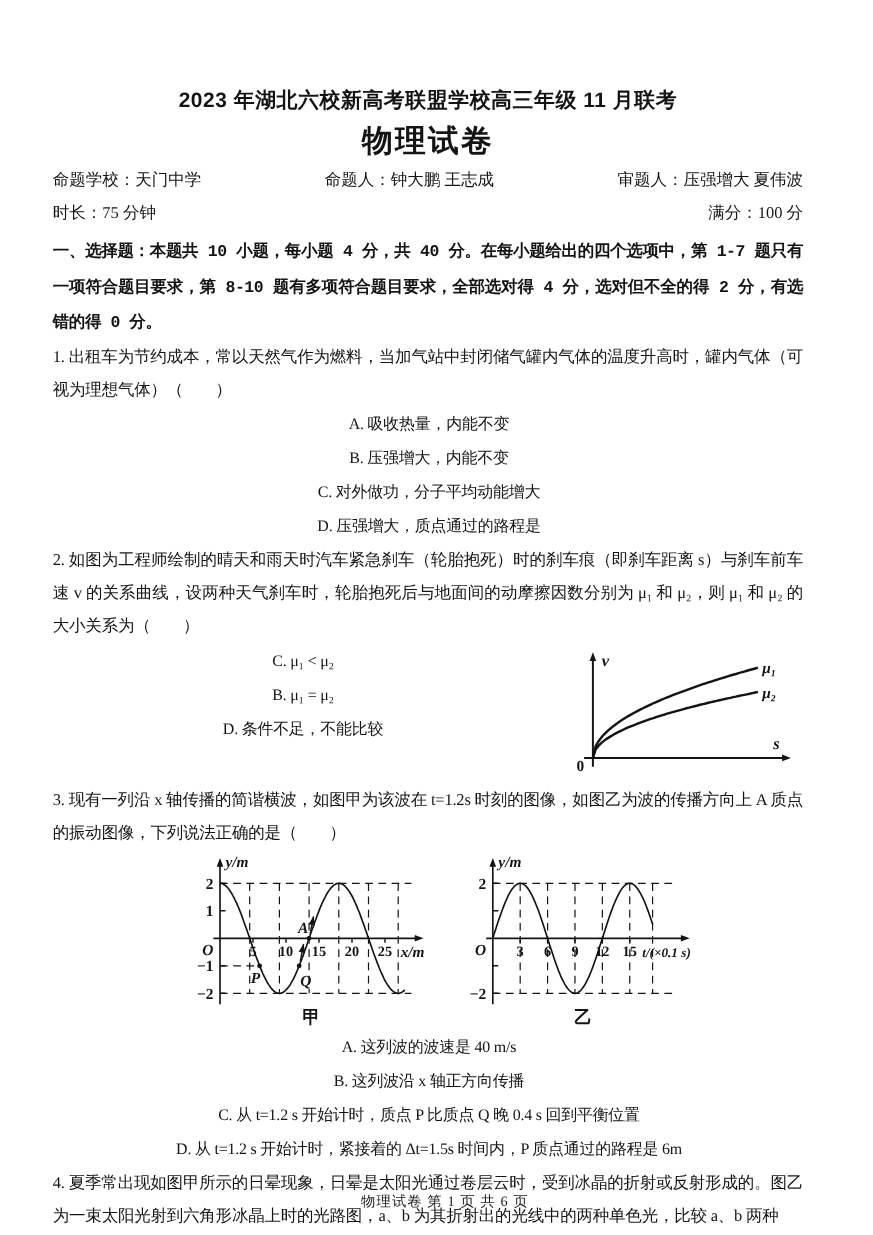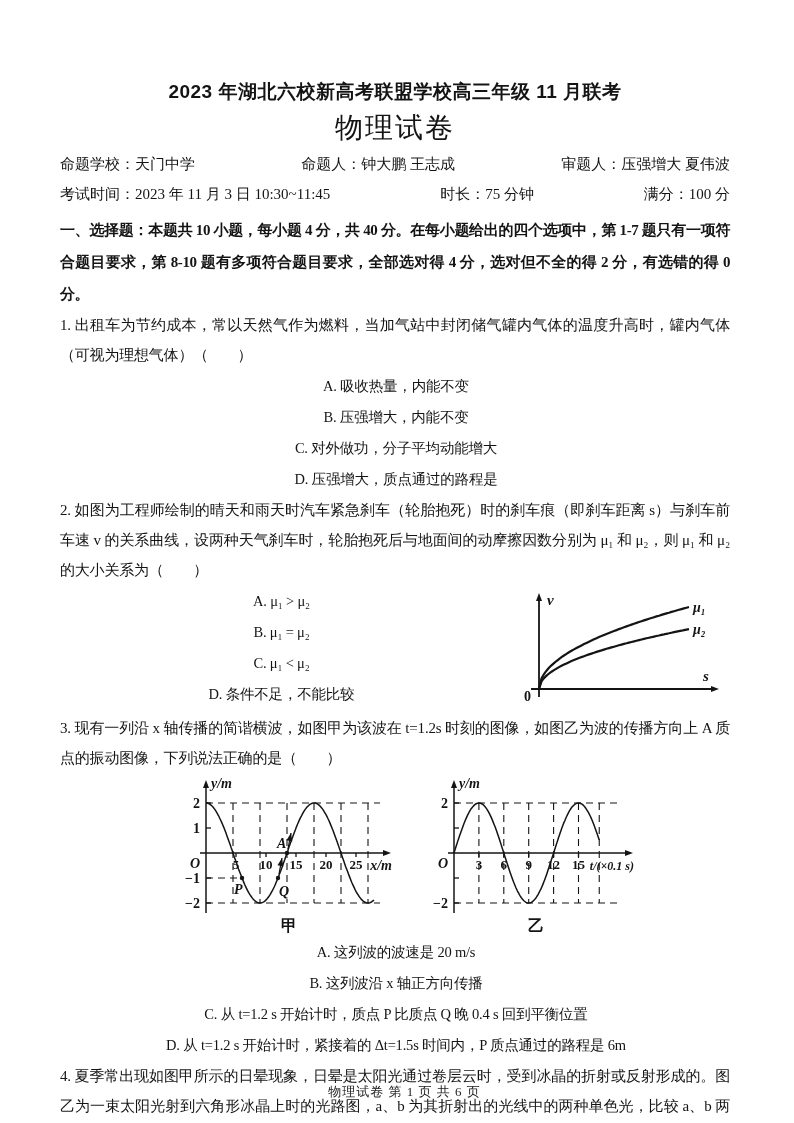--- a/index.html
+++ b/index.html
@@ -2,49 +2,50 @@
 <html><head>
 <meta charset="utf-8">
 <style>
   html,body{margin:0;padding:0;background:#e8e8e8;}
   .page{
     position:relative;
     width:794px;height:1123px;
     margin:0 auto;
     background:#ffffff;
     box-sizing:border-box;
-    padding:80px 64px 0 60px;
+    padding:80px 64px 0 48px;
     font-family:"Liberation Serif","DejaVu Serif","DejaVu Sans",serif;
     color:#141414;
     overflow:hidden;
   }
   .exam-title{
     margin:0 0 6px 0;
     text-align:center;
     font-family:"Liberation Sans","DejaVu Sans",sans-serif;
     font-size:19px;line-height:24px;font-weight:bold;
     letter-spacing:0.5px;
   }
   .paper-title{
     margin:0 0 8px 0;
     text-align:center;
     font-family:"Liberation Sans","DejaVu Sans",sans-serif;
-    font-size:28px;line-height:36px;font-weight:normal;
+    font-size:28px;line-height:36px;font-weight:bold;
     letter-spacing:2px;
   }
   .meta-row{
     display:flex;justify-content:space-between;align-items:flex-end;
     font-size:15px;line-height:21px;margin:0 0 9px 0;
   }
   .section-heading{
     margin:2px 0 0 0;
     font-size:15px;line-height:32px;
     font-weight:bold;
     text-align:justify;
     letter-spacing:-0.4px;
+    font-family:Liberation Mono, monospace;
   }
   .stem{
     margin:0;
     font-size:15px;line-height:30px;
     text-align:justify;
     letter-spacing:-0.2px;
   }
   .options{margin:1px 0 0 2px;}
   .option{font-size:14.5px;line-height:31px;letter-spacing:-0.2px;text-align:center;}
   .q2-row{display:flex;align-items:flex-start;}
@@ -73,21 +74,20 @@
 
   <header>
     <h1 class="exam-title">2023 年湖北六校新高考联盟学校高三年级 11 月联考</h1>
     <h2 class="paper-title">物理试卷</h2>
     <div class="meta-row">
       <span>命题学校：天门中学</span>
       <span>命题人：钟大鹏 王志成</span>
       <span>审题人：压强增大 夏伟波</span>
     </div>
     <div class="meta-row">
-      <span>考试时间：2023 年 11 月 3 日 10:30~11:45</span>
       <span>时长：75 分钟</span>
       <span>满分：100 分</span>
     </div>
   </header>
 
   <p class="section-heading">一、选择题：本题共 10 小题，每小题 4 分，共 40 分。在每小题给出的四个选项中，第 1-7 题只有一项符合题目要求，第 8-10 题有多项符合题目要求，全部选对得 4 分，选对但不全的得 2 分，有选错的得 0 分。</p>
 
   <section>
     <p class="stem">1. 出租车为节约成本，常以天然气作为燃料，当加气站中封闭储气罐内气体的温度升高时，罐内气体（可视为理想气体）（　　）</p>
     <div class="options">
@@ -95,23 +95,22 @@
       <div class="option">B. 压强增大，内能不变</div>
       <div class="option">C. 对外做功，分子平均动能增大</div>
       <div class="option">D. 压强增大，质点通过的路程是</div>
     </div>
   </section>
 
   <section>
     <p class="stem">2. 如图为工程师绘制的晴天和雨天时汽车紧急刹车（轮胎抱死）时的刹车痕（即刹车距离 s）与刹车前车速 v 的关系曲线，设两种天气刹车时，轮胎抱死后与地面间的动摩擦因数分别为 μ₁ 和 μ₂，则 μ₁ 和 μ₂ 的大小关系为（　　）</p>
     <div class="q2-row">
       <div class="options">
-        <div class="option">A. μ₁ &gt; μ₂</div>
+        <div class="option">C. μ₁ &lt; μ₂</div>
         <div class="option">B. μ₁ = μ₂</div>
-        <div class="option">C. μ₁ &lt; μ₂</div>
         <div class="option">D. 条件不足，不能比较</div>
       </div>
       <figure class="chart-fig q2-chart">
         <svg id="chart-braking" width="235" height="126" viewBox="0 0 235 126">
             <line x1="38" y1="110" x2="38" y2="10" stroke="#141414" stroke-width="1.8"></line>
             <line x1="30" y1="102" x2="212" y2="102" stroke="#141414" stroke-width="1.8"></line>
             <path d="M38,6 L41,14 L35,14 Z" fill="#141414"></path>
             <path d="M218,102 L210,105 L210,99 Z" fill="#141414"></path>
             <text x="46" y="18" fill="#141414" font-size="15" font-family="&quot;Liberation Serif&quot;,&quot;DejaVu Serif&quot;,serif" font-weight="bold" font-style="italic" text-anchor="start">v</text>
             <text x="202" y="94" fill="#141414" font-size="15" font-family="&quot;Liberation Serif&quot;,&quot;DejaVu Serif&quot;,serif" font-weight="bold" font-style="italic" text-anchor="start">s</text>
@@ -210,21 +209,21 @@
             <text x="20" y="131" fill="#141414" font-size="14" font-family="&quot;Liberation Serif&quot;,&quot;DejaVu Serif&quot;,serif" font-weight="bold" font-style="normal" text-anchor="end">−2</text>
             <text x="20" y="91" fill="#141414" font-size="14" font-family="&quot;Liberation Serif&quot;,&quot;DejaVu Serif&quot;,serif" font-weight="bold" font-style="italic" text-anchor="end">O</text>
             <text x="31" y="11" fill="#141414" font-size="14" font-family="&quot;Liberation Serif&quot;,&quot;DejaVu Serif&quot;,serif" font-weight="bold" font-style="italic" text-anchor="start">y/m</text>
             <text x="206" y="93" fill="#141414" font-size="12" font-family="&quot;Liberation Serif&quot;,&quot;DejaVu Serif&quot;,serif" font-weight="bold" font-style="italic" text-anchor="end">t/(×0.1 s)</text>
             <polyline points="26.0,76.0 26.9,73.1 27.8,70.3 28.7,67.5 29.6,64.6 30.5,61.9 31.4,59.2 32.4,56.5 33.3,53.9 34.2,51.4 35.1,48.9 36.0,46.5 36.9,44.3 37.8,42.1 38.7,40.1 39.6,38.1 40.5,36.3 41.4,34.7 42.3,33.1 43.2,31.7 44.2,30.5 45.1,29.4 46.0,28.4 46.9,27.6 47.8,27.0 48.7,26.5 49.6,26.2 50.5,26.0 51.4,26.0 52.3,26.2 53.2,26.5 54.1,27.0 55.1,27.7 56.0,28.5 56.9,29.5 57.8,30.6 58.7,31.9 59.6,33.3 60.5,34.9 61.4,36.6 62.3,38.4 63.2,40.4 64.1,42.4 65.0,44.6 65.9,46.9 66.9,49.3 67.8,51.7 68.7,54.3 69.6,56.9 70.5,59.5 71.4,62.3 72.3,65.0 73.2,67.9 74.1,70.7 75.0,73.5 75.9,76.4 76.8,79.3 77.7,82.1 78.7,85.0 79.6,87.8 80.5,90.5 81.4,93.2 82.3,95.9 83.2,98.5 84.1,101.0 85.0,103.4 85.9,105.8 86.8,108.0 87.7,110.2 88.6,112.2 89.5,114.1 90.5,115.9 91.4,117.6 92.3,119.1 93.2,120.5 94.1,121.7 95.0,122.8 95.9,123.7 96.8,124.5 97.7,125.1 98.6,125.6 99.5,125.9 100.4,126.0 101.3,126.0 102.3,125.8 103.2,125.4 104.1,124.9 105.0,124.2 105.9,123.3 106.8,122.3 107.7,121.2 108.6,119.9 109.5,118.5 110.4,116.9 111.3,115.2 112.2,113.3 113.2,111.4 114.1,109.3 115.0,107.1 115.9,104.8 116.8,102.4 117.7,99.9 118.6,97.4 119.5,94.8 120.4,92.1 121.3,89.3 122.2,86.6 123.1,83.7 124.0,80.9 125.0,78.0 125.9,75.2 126.8,72.3 127.7,69.5 128.6,66.6 129.5,63.9 130.4,61.1 131.3,58.4 132.2,55.7 133.1,53.2 134.0,50.6 134.9,48.2 135.8,45.9 136.8,43.7 137.7,41.5 138.6,39.5 139.5,37.6 140.4,35.8 141.3,34.2 142.2,32.7 143.1,31.3 144.0,30.1 144.9,29.1 145.8,28.2 146.7,27.4 147.6,26.8 148.6,26.4 149.5,26.1 150.4,26.0 151.3,26.1 152.2,26.3 153.1,26.7 154.0,27.2 154.9,27.9 155.8,28.8 156.7,29.8 157.6,31.0 158.5,32.3 159.4,33.8 160.4,35.4 161.3,37.1 162.2,39.0 163.1,40.9 164.0,43.0 164.9,45.2 165.8,47.5 166.7,49.9 167.6,52.4 168.5,55.0 169.4,57.6 170.3,60.3 171.3,63.1" fill="none" stroke="#141414" stroke-width="1.5"></polyline>
           </svg>
         <figcaption>乙</figcaption>
       </figure>
     </div>
     <div class="options">
-      <div class="option">A. 这列波的波速是 20 m/s</div>
+      <div class="option">A. 这列波的波速是 40 m/s</div>
       <div class="option">B. 这列波沿 x 轴正方向传播</div>
       <div class="option">C. 从 t=1.2 s 开始计时，质点 P 比质点 Q 晚 0.4 s 回到平衡位置</div>
       <div class="option">D. 从 t=1.2 s 开始计时，紧接着的 Δt=1.5s 时间内，P 质点通过的路程是 6m</div>
     </div>
   </section>
 
   <section>
     <p class="stem">4. 夏季常出现如图甲所示的日晕现象，日晕是太阳光通过卷层云时，受到冰晶的折射或反射形成的。图乙为一束太阳光射到六角形冰晶上时的光路图，a、b 为其折射出的光线中的两种单色光，比较 a、b 两种</p>
   </section>
 

